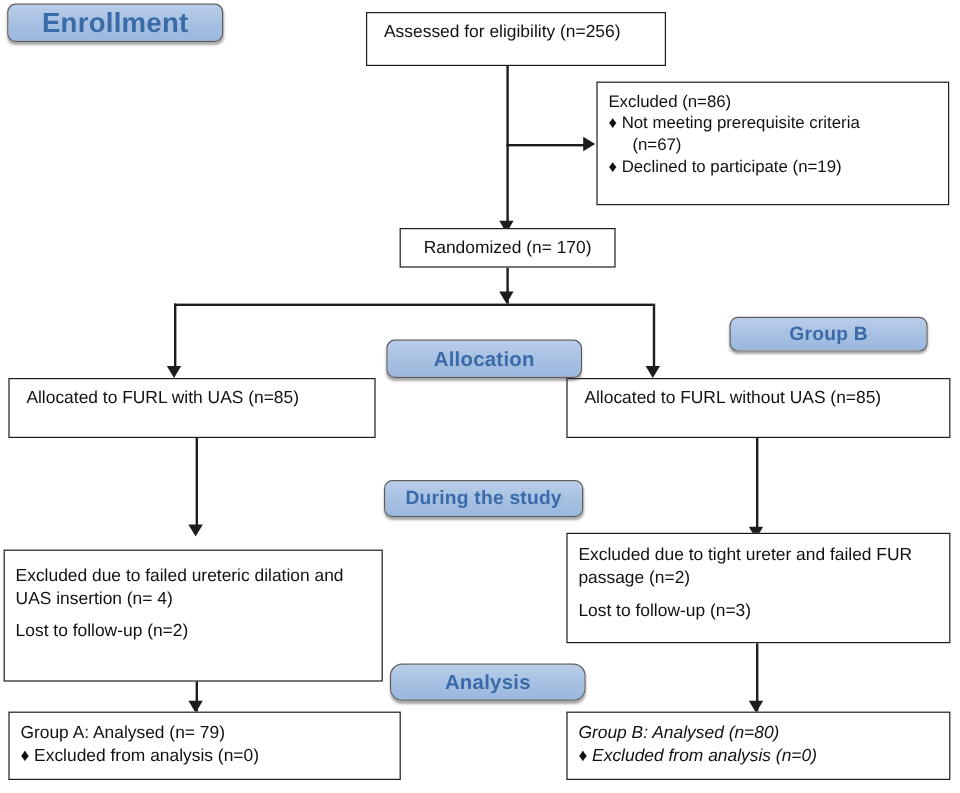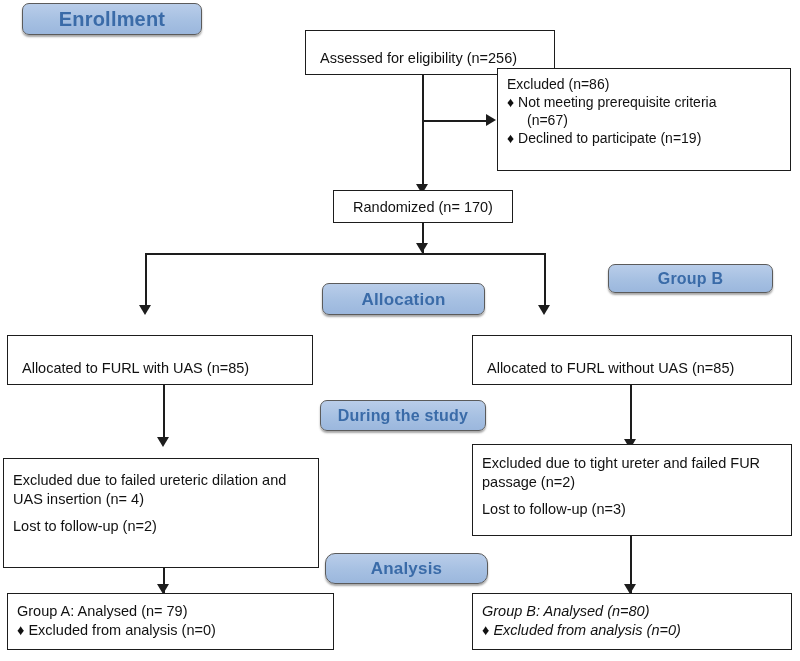--- a/index.html
+++ b/index.html
@@ -56,23 +56,22 @@
   }
   .node-box .line.bullet {
     padding-left: 9px;
     text-indent: -9px;
   }
   .node-box .line.gap {
     height: 9px;
   }
   .node-box.center-text {
     display: flex;
-    align-items: flex-end;
+    align-items: flex-start;
     padding-left: 14px;
-    margin-top: 20px;
   }
   .node-box.mid-text {
     display: flex;
     align-items: center;
     justify-content: center;
   }
   
   .vline {
     position: absolute;
     width: 0;
@@ -102,21 +101,21 @@
     border-bottom: 6px solid transparent;
     border-left: 10px solid #1d1d1d;
     z-index: 3;
   }
 </style>
 </head>
 <body>
 
 <div id="canvas">
 
-  <div class="stage-badge" style="left:22px; top:3px; width:180px; height:32px; font-size:20px;">
+  <div class="stage-badge" style="left:6px; top:3px; width:180px; height:32px; font-size:23px;">
     <span>Enrollment</span>
   </div>
 
   <div class="node-box center-text" style="left:305px; top:10px; width:250px; height:45px; font-size:14.5px;">
     <span class="line">Assessed for eligibility (n=256)</span>
   </div>
 
   <div class="vline" style="left:422px; top:55px; height:134px;"></div>
   <div class="arrow-down" style="left:416px; top:184px;"></div>
 

